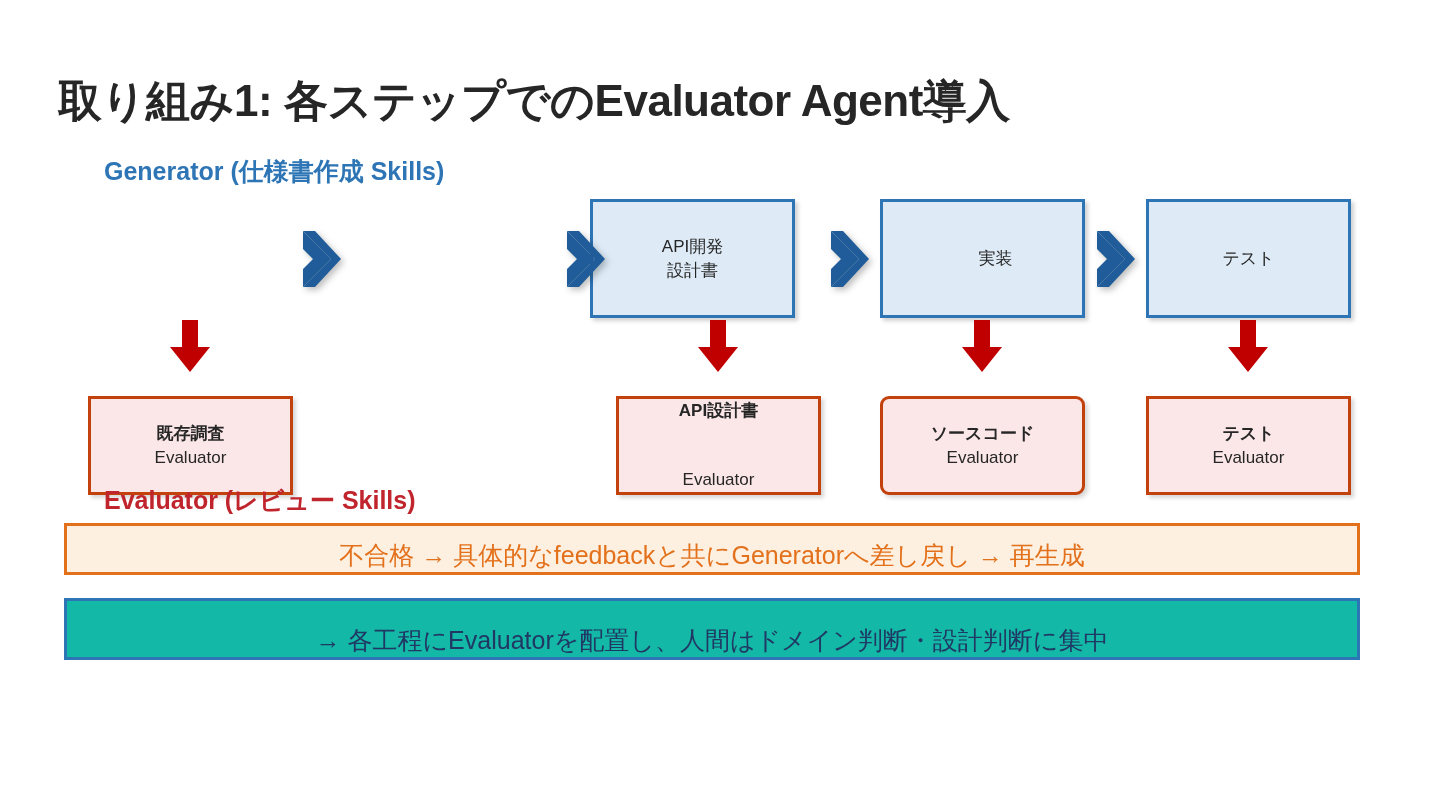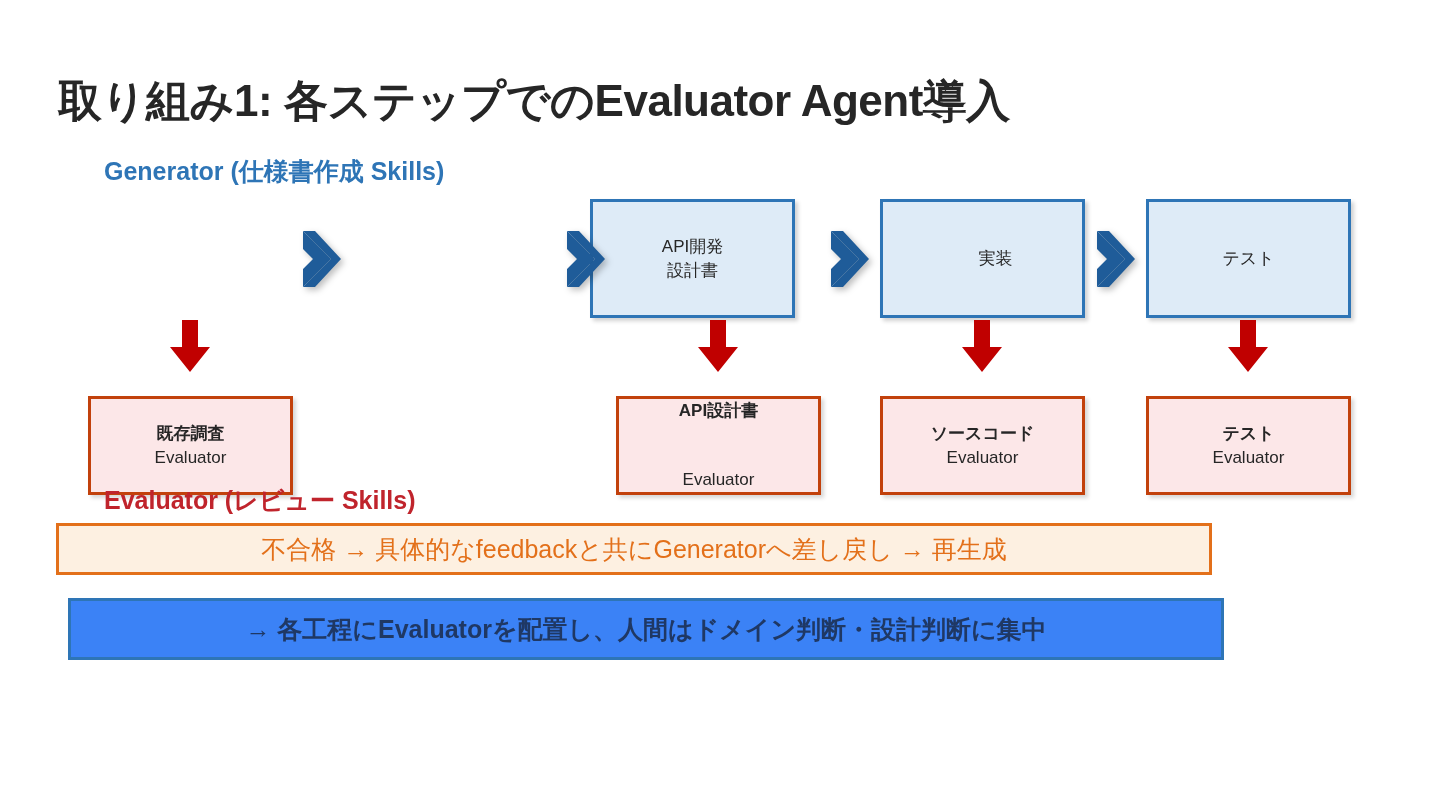--- a/index.html
+++ b/index.html
@@ -115,47 +115,46 @@
   }
   .eval-box .line2 {
     font-size: 17px;
     font-weight: normal;
     line-height: 1.4;
   }
 
   
   .banner {
     position: absolute;
-    left: 56px;
-    width: 1156px;
+    left: 64px;
+    width: 1296px;
     box-sizing: border-box;
     display: flex;
-    align-items: center;
+    align-items: flex-end;
     justify-content: center;
     text-align: center;
     white-space: nowrap;
   }
   .banner.feedback {
     top: 523px;
     height: 52px;
     background: #FDF0E1;
     border: 3px solid #E3701A;
     color: #E3701A;
     font-size: 25px;
     font-weight: normal;
   }
   .banner.conclusion {
     top: 598px;
     height: 62px;
-    background: #3b82f6;
+    background: #14b8a6;
     border: 3px solid #2E75B6;
     color: #1F3864;
     font-size: 25px;
-    font-weight: bold;
-    margin-left: 12px;
+    font-weight: normal;
   }
 </style>
 </head>
 <body>
 
 <div id="slide">
 
   <div class="slide-title">取り組み1: 各ステップでのEvaluator Agent導入</div>
 
   <div class="section-heading generator">Generator (仕様書作成 Skills)</div>
@@ -218,21 +217,21 @@
   </div>
 
   <div class="eval-box" style="left:88px;">
     <span class="line1">既存調査</span>
     <span class="line2">Evaluator</span>
   </div>
   <div class="eval-box" style="left:616px;justify-content:space-between;">
     <span class="line1">API設計書</span>
     <span class="line2">Evaluator</span>
   </div>
-  <div class="eval-box" style="left:880px;">
+  <div class="eval-box" style="left:880px;border-radius:9px;">
     <span class="line1">ソースコード</span>
     <span class="line2">Evaluator</span>
   </div>
   <div class="eval-box" style="left:1146px;">
     <span class="line1">テスト</span>
     <span class="line2">Evaluator</span>
   </div>
 
   <div class="section-heading evaluator">Evaluator (レビュー Skills)</div>
 

